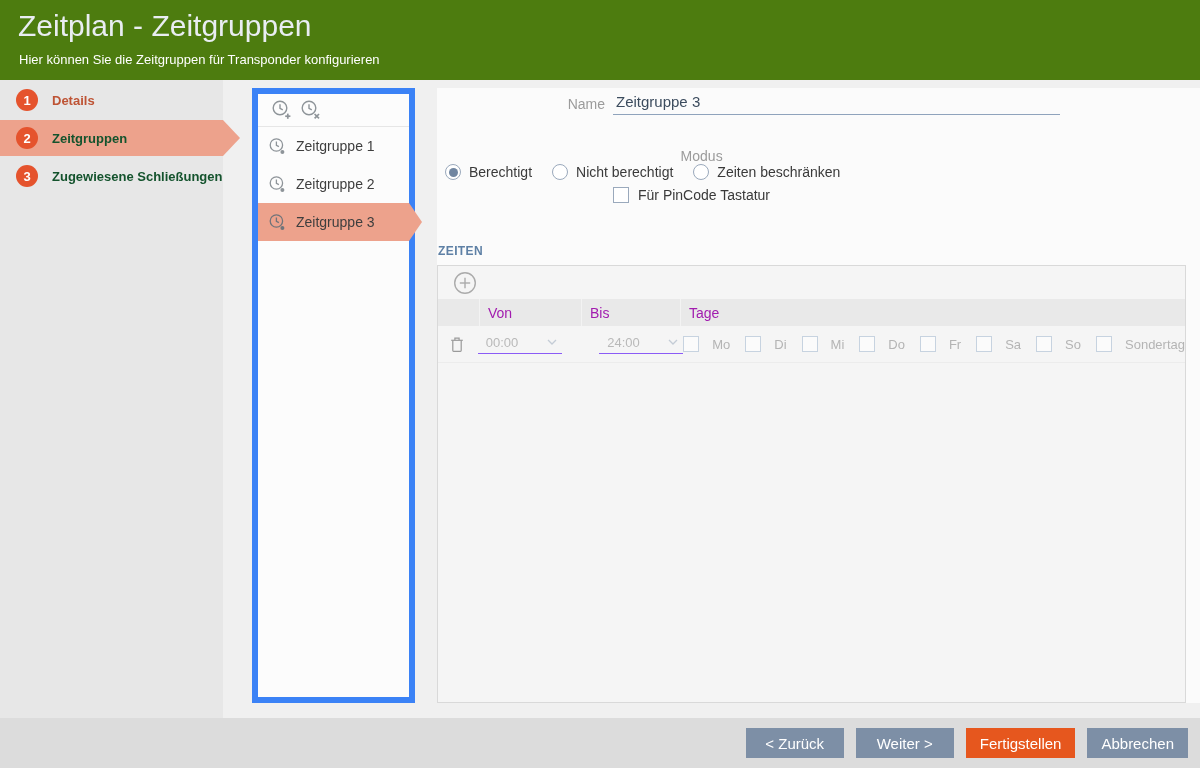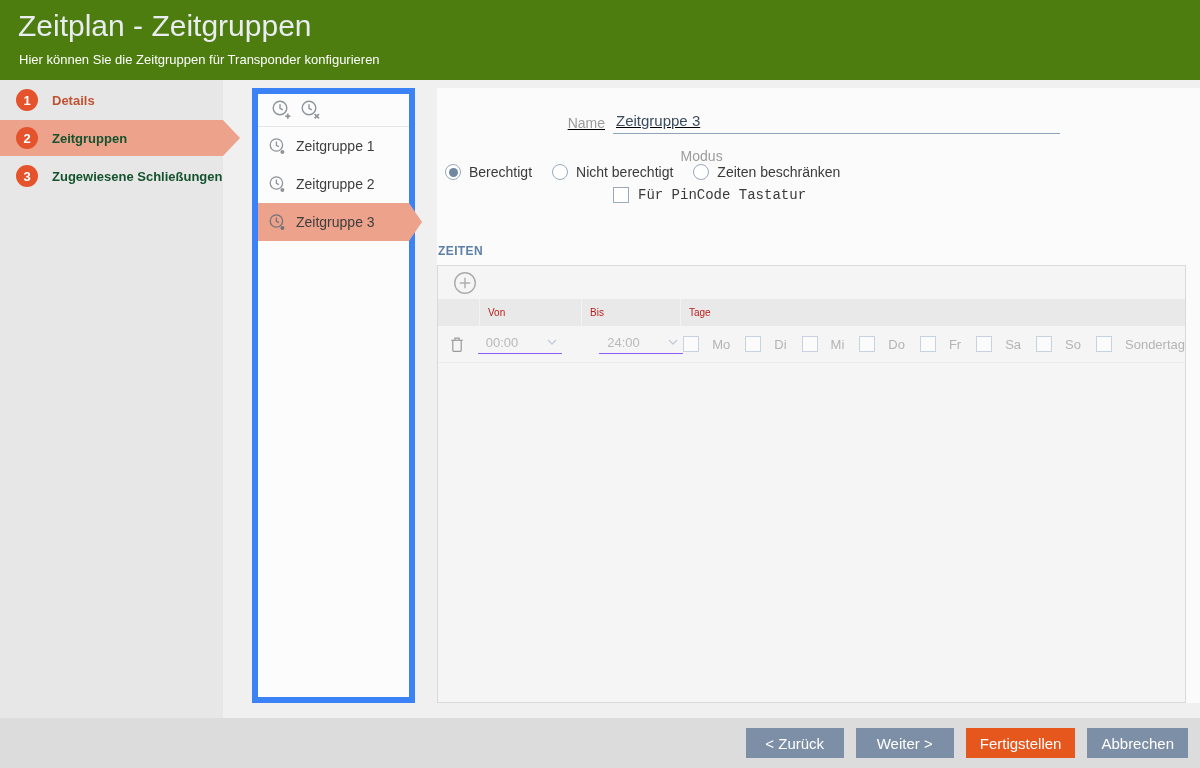--- a/index.html
+++ b/index.html
@@ -42,43 +42,43 @@
   .list-item--selected::after {
     content:""; position:absolute; right:-13px; top:0;
     border-left:13px solid #EDA28C; border-top:19px solid transparent; border-bottom:19px solid transparent;
   }
   .item-icon { width:19px; height:19px; flex:0 0 auto; }
 
   
   .form-area { position:absolute; left:437px; top:88px; width:763px; height:615px; background:#FBFBFB; }
   .frow { position:absolute; left:0; display:flex; align-items:center; }
   .flabel { width:168px; text-align:right; color:#9B9B9B; font-size:14px; flex:0 0 auto; }
-  .row-name { top:24px;text-decoration:underline; }
+  .row-name { top:5px; }
   .name-input { margin-left:8px; width:447px; border:none; border-bottom:1px solid #8FA3BC;
     background:transparent; color:#3C4C5E; font-size:15px; padding:0 0 4px 3px; outline:none;
     font-family:"Liberation Sans", sans-serif; }
   .row-modus { top:60px;flex-direction:column; }
   .modus-group { margin-left:8px; display:flex; gap:20px; }
   .radio-opt { display:flex; align-items:center; gap:8px; cursor:pointer; }
   .radio { width:16px; height:16px; border:1px solid #9AA9BC; border-radius:50%; background:#FFFFFF;
     display:flex; align-items:center; justify-content:center; flex:0 0 auto; }
   .radio--selected::after { content:""; width:9px; height:9px; border-radius:50%; background:#7186A1; }
   .opt-label { font-size:14px; color:#3A3A3A; }
   .row-pin { top:99px; }
   .checkbox { width:16px; height:16px; border:1px solid #9AA9BC; background:#FFFFFF; flex:0 0 auto; cursor:pointer; }
-  .pin-wrap { margin-left:8px; display:flex; align-items:flex-end; gap:9px;font-family:Liberation Mono, monospace; }
+  .pin-wrap { margin-left:8px; display:flex; align-items:flex-end; gap:9px; }
 
   
   .zeiten-label { position:absolute; left:1px; top:156px; font-size:12px; font-weight:bold;
     color:#5E80A5; letter-spacing:0.4px; }
   .zeiten-box { position:absolute; left:0; top:177px; width:749px; height:438px;
     background:#F5F5F5; border:1px solid #D9D9D9; }
   .zb-toolbar { height:33px; display:flex; align-items:center; padding-left:15px; }
   .zb-add { width:24px; height:24px; cursor:pointer; }
-  .zb-header { height:27px; background:#E9E9E9; display:flex; align-items:center; color:#b91c1c; font-size:10px; }
+  .zb-header { height:27px; background:#E9E9E9; display:flex; align-items:center; color:#a21caf; font-size:14px; }
   .zc { border-left:1px solid #F3F3F3; height:100%; display:flex; align-items:center; }
   .zc-1 { width:41px; border-left:none; }
   .zc-von { width:102px; padding-left:8px; }
   .zc-bis { width:99px; padding-left:8px; }
   .zc-tage { flex:1; padding-left:8px; }
   .zb-row { height:37px; display:flex; align-items:center; border-bottom:1px solid #ECECEC; }
   .zr-1 { width:41px; display:flex; justify-content:center; }
   .zr-von { width:102px; }
   .zr-bis { width:99px; }
   .zr-tage { flex:1; display:flex; align-items:center; gap:15px; padding-left:11px; }

